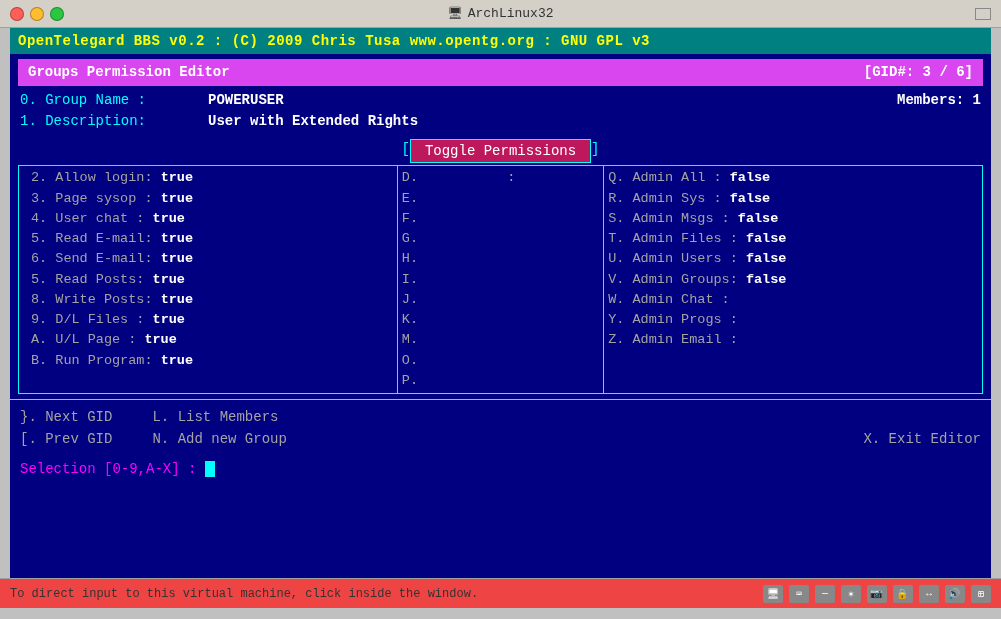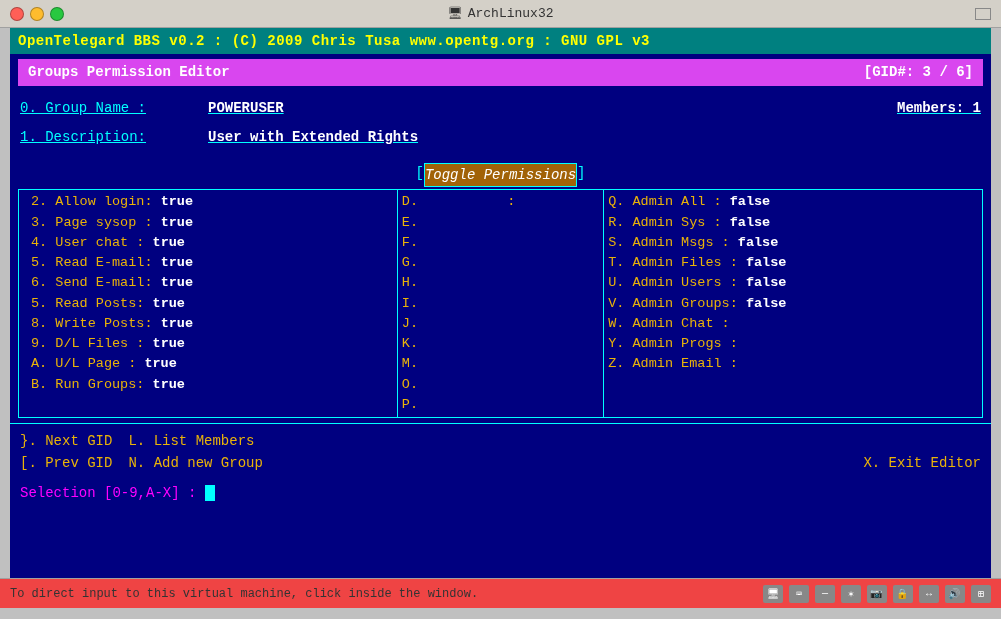--- a/index.html
+++ b/index.html
@@ -95,22 +95,21 @@
     }
 
     
     .info-section {
       padding: 3px 10px;
       color: #00ffff;
     }
     .info-row {
       display: flex;
       align-items: center;
-      margin: 9px 0;
-      text-decoration: underline;
+      margin: 1px 0;
     }
     .info-key {
       color: #00ffff;
       min-width: 180px;
     }
     .info-val {
       color: #ffffff;
       font-weight: bold;
     }
     .members-right {
@@ -121,24 +120,23 @@
 
     
     .toggle-header {
       display: flex;
       justify-content: center;
       margin: 4px 0 2px 0;
       color: #00ffff;
     }
     .toggle-label {
       border: 1px solid #00ffff;
-      padding: 1px 0;
-      color: #ffffff;
-      background: #a16207;
-      font-style: italic;
+      padding: 1px 14px;
+      color: #ffffff;
+      background: #be185d;
     }
 
     
     .perms-grid {
       display: flex;
       gap: 0;
       padding: 0 8px;
       border: 1px solid #00ffff;
       margin: 0 8px;
     }
@@ -168,21 +166,21 @@
     
     .bottom-commands {
       padding: 6px 10px 3px 10px;
       color: #00ffff;
       font-size: 14px;
       border-top: 1px solid #00ffff;
       margin-top: 5px;
     }
     .cmd-row {
       display: flex;
-      gap: 16px;
+      gap: 40px;
       margin: 1px 0;
     }
     .cmd-item {
       color: #00ffff;
     }
 
     
     .selection-row {
       padding: 6px 10px;
       color: #ff00ff;
@@ -222,21 +220,21 @@
       height: 18px;
       background: #888;
       border-radius: 2px;
       display: inline-flex;
       align-items: center;
       justify-content: center;
       font-size: 10px;
       color: white;
     }
 
-    .cyan { color: #eab308; text-align: center; }
+    .cyan { color: #a3a3a3; text-align: center; }
   </style>
 </head>
 <body>
 
 <div class="window-chrome">
   <div class="traffic-lights">
     <div class="traffic-light tl-red"></div>
     <div class="traffic-light tl-yellow"></div>
     <div class="traffic-light tl-green"></div>
   </div>
@@ -281,21 +279,21 @@
     <div class="perms-col" style="flex:2.2;">
       <div class="perm-item"><span class="cyan">2.  Allow login: </span><span class="perm-val-true">true</span></div>
       <div class="perm-item"><span class="cyan">3.  Page sysop : </span><span class="perm-val-true">true</span></div>
       <div class="perm-item"><span class="cyan">4.  User chat  : </span><span class="perm-val-true">true</span></div>
       <div class="perm-item"><span class="cyan">5.  Read E-mail: </span><span class="perm-val-true">true</span></div>
       <div class="perm-item"><span class="cyan">6.  Send E-mail: </span><span class="perm-val-true">true</span></div>
       <div class="perm-item"><span class="cyan">5.  Read  Posts: </span><span class="perm-val-true">true</span></div>
       <div class="perm-item"><span class="cyan">8.  Write Posts: </span><span class="perm-val-true">true</span></div>
       <div class="perm-item"><span class="cyan">9.  D/L Files  : </span><span class="perm-val-true">true</span></div>
       <div class="perm-item"><span class="cyan">A.  U/L Page  : </span><span class="perm-val-true">true</span></div>
-      <div class="perm-item"><span class="cyan">B.  Run Groups: </span><span class="perm-val-true">true</span></div>
+      <div class="perm-item"><span class="cyan">B.  Run Program: </span><span class="perm-val-true">true</span></div>
     </div>
 
     <div class="perms-col" style="flex:1.2;">
       <div class="perm-item"><span class="cyan">D.&nbsp;&nbsp;&nbsp;&nbsp;&nbsp;&nbsp;&nbsp;&nbsp;&nbsp;&nbsp;&nbsp;:</span></div>
       <div class="perm-item"><span class="cyan">E.</span></div>
       <div class="perm-item"><span class="cyan">F.</span></div>
       <div class="perm-item"><span class="cyan">G.</span></div>
       <div class="perm-item"><span class="cyan">H.</span></div>
       <div class="perm-item"><span class="cyan">I.</span></div>
       <div class="perm-item"><span class="cyan">J.</span></div>

